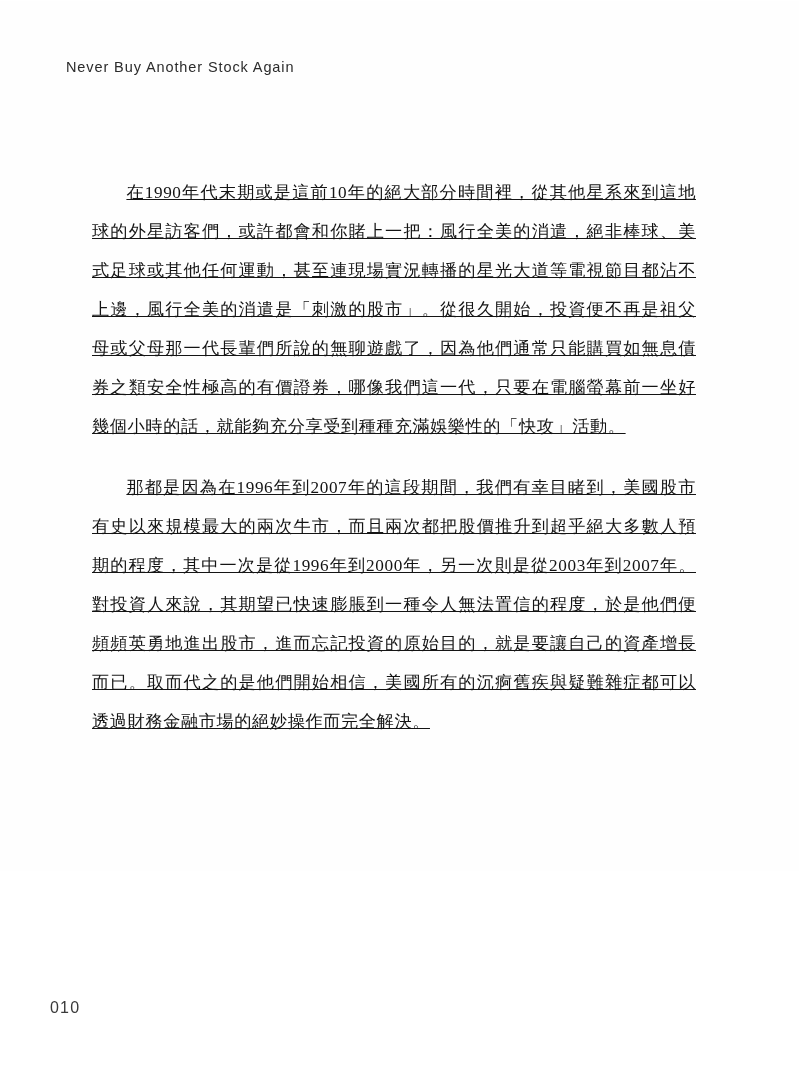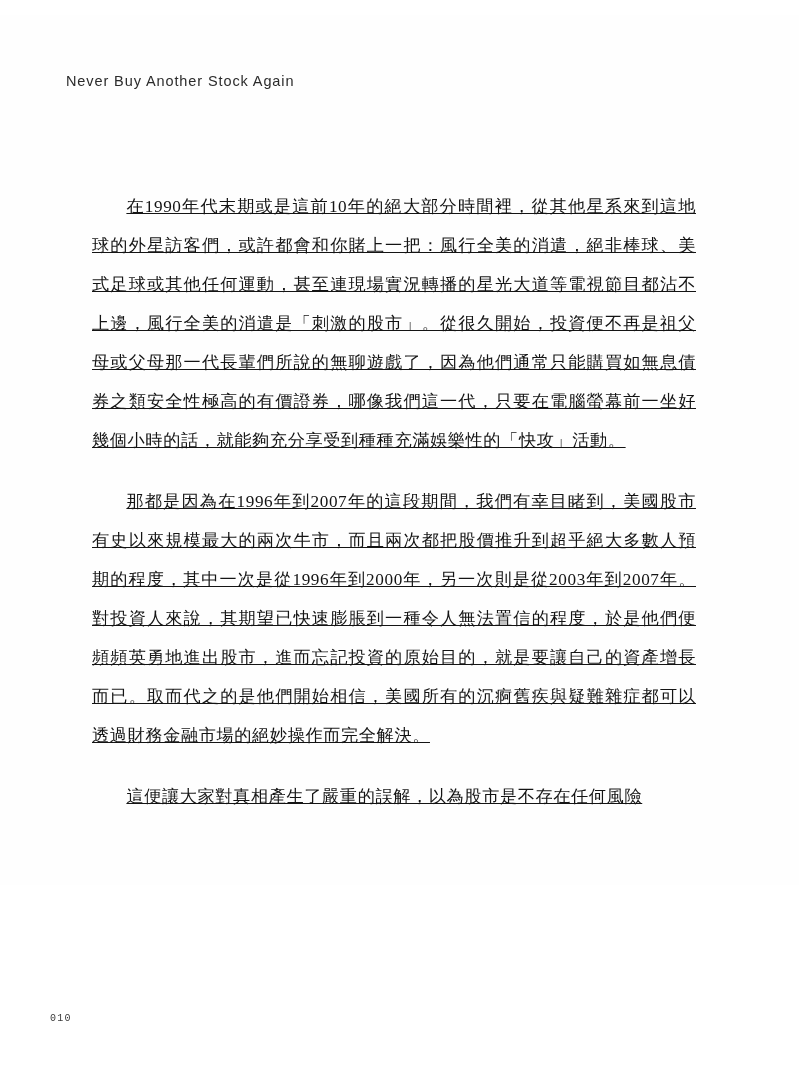--- a/index.html
+++ b/index.html
@@ -12,21 +12,21 @@
     background: #ffffff;
     font-family: "Liberation Serif", serif;
     color: #1a1a1a;
     position: relative;
     overflow: hidden;
   }
 
   .page {
     position: absolute;
     left: 0;
-    top: 15px;
+    top: 1px;
     width: 799px;
     height: 870px;
     background: #fefefe;
   }
 
   .running-head {
     position: absolute;
     left: 66px;
     top: 58px;
     font-family: "Liberation Sans", sans-serif;
@@ -57,34 +57,33 @@
   }
 
   .para:last-child {
     margin-bottom: 0;
   }
 
   .folio {
     position: absolute;
     left: 50px;
     top: 998px;
-    font-family: Liberation Mono, monospace;
-    font-size: 10px;
+    font-family: Liberation Sans, sans-serif;
+    font-size: 16px;
     letter-spacing: 1.2px;
     color: #3a3a3a;
   }
 </style>
 </head>
 <body>
 
 <div class="page">
 
   <div class="running-head">Never Buy Another Stock Again</div>
 
   <div class="body-text">
     <p class="para">在1990年代末期或是這前10年的絕大部分時間裡，從其他星系來到這地球的外星訪客們，或許都會和你賭上一把：風行全美的消遣，絕非棒球、美式足球或其他任何運動，甚至連現場實況轉播的星光大道等電視節目都沾不上邊，風行全美的消遣是「刺激的股市」。從很久開始，投資便不再是祖父母或父母那一代長輩們所說的無聊遊戲了，因為他們通常只能購買如無息債券之類安全性極高的有價證券，哪像我們這一代，只要在電腦螢幕前一坐好幾個小時的話，就能夠充分享受到種種充滿娛樂性的「快攻」活動。</p>
     <p class="para">那都是因為在1996年到2007年的這段期間，我們有幸目睹到，美國股市有史以來規模最大的兩次牛市，而且兩次都把股價推升到超乎絕大多數人預期的程度，其中一次是從1996年到2000年，另一次則是從2003年到2007年。對投資人來說，其期望已快速膨脹到一種令人無法置信的程度，於是他們便頻頻英勇地進出股市，進而忘記投資的原始目的，就是要讓自己的資產增長而已。取而代之的是他們開始相信，美國所有的沉痾舊疾與疑難雜症都可以透過財務金融市場的絕妙操作而完全解決。</p>
-    <p class="para">這便讓大家對真相產生了嚴重的誤解，以為股市是不存在任何風險</p>
   </div>
 
   <div class="folio">010</div>
 
 </div>
 
 </body></html>

